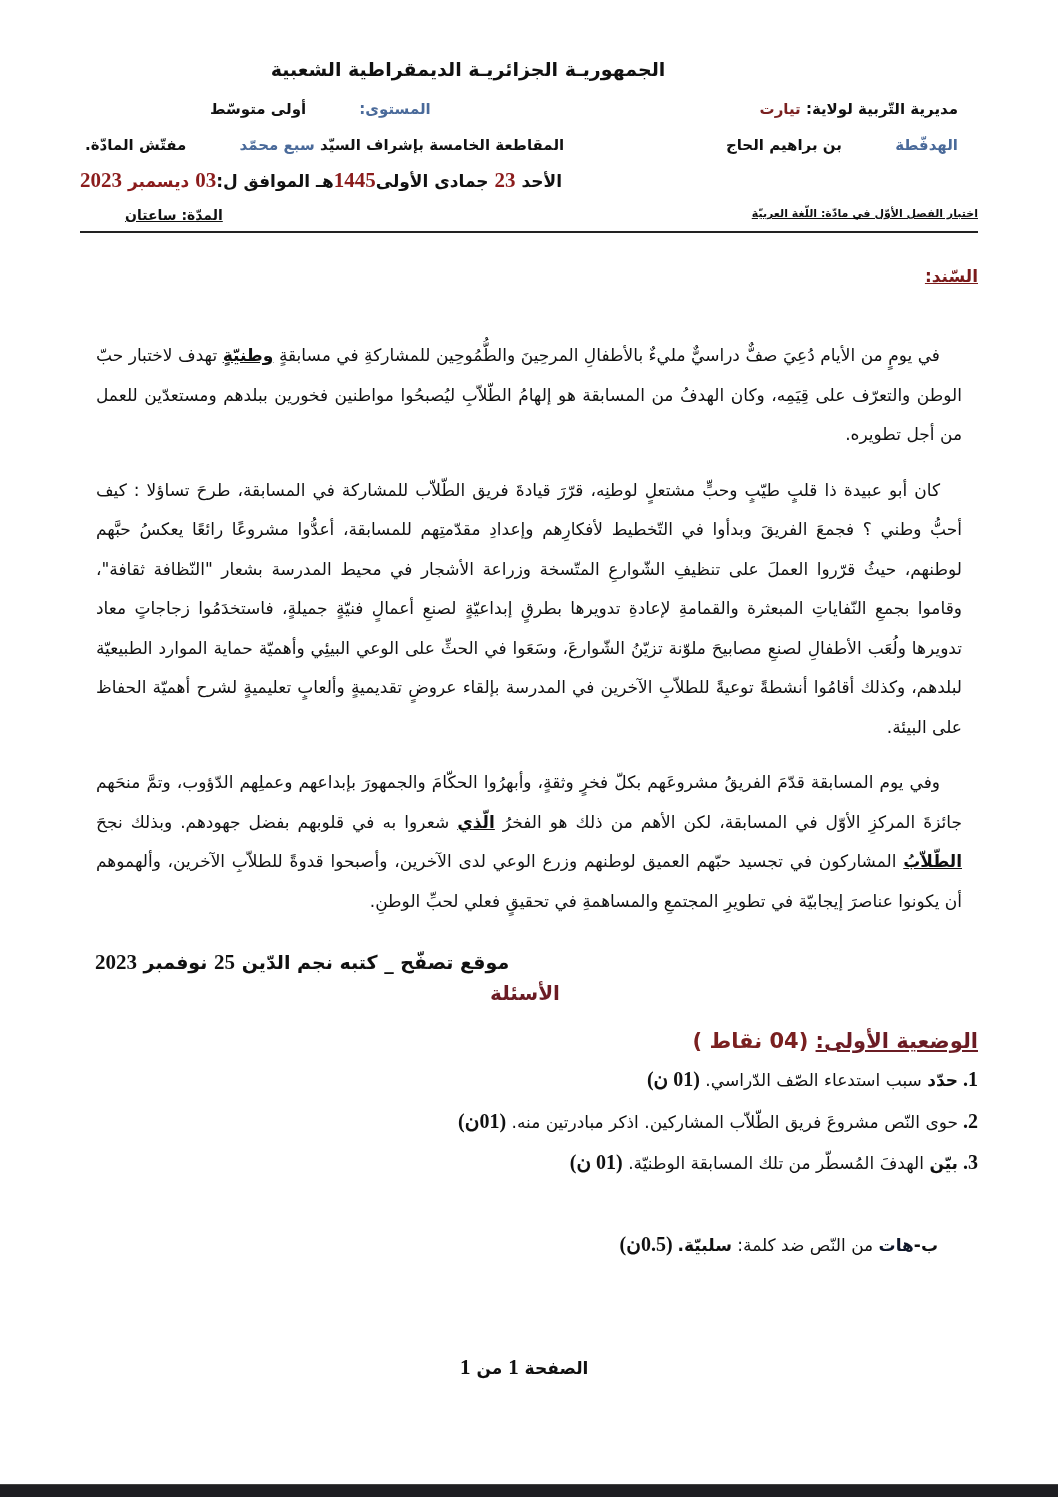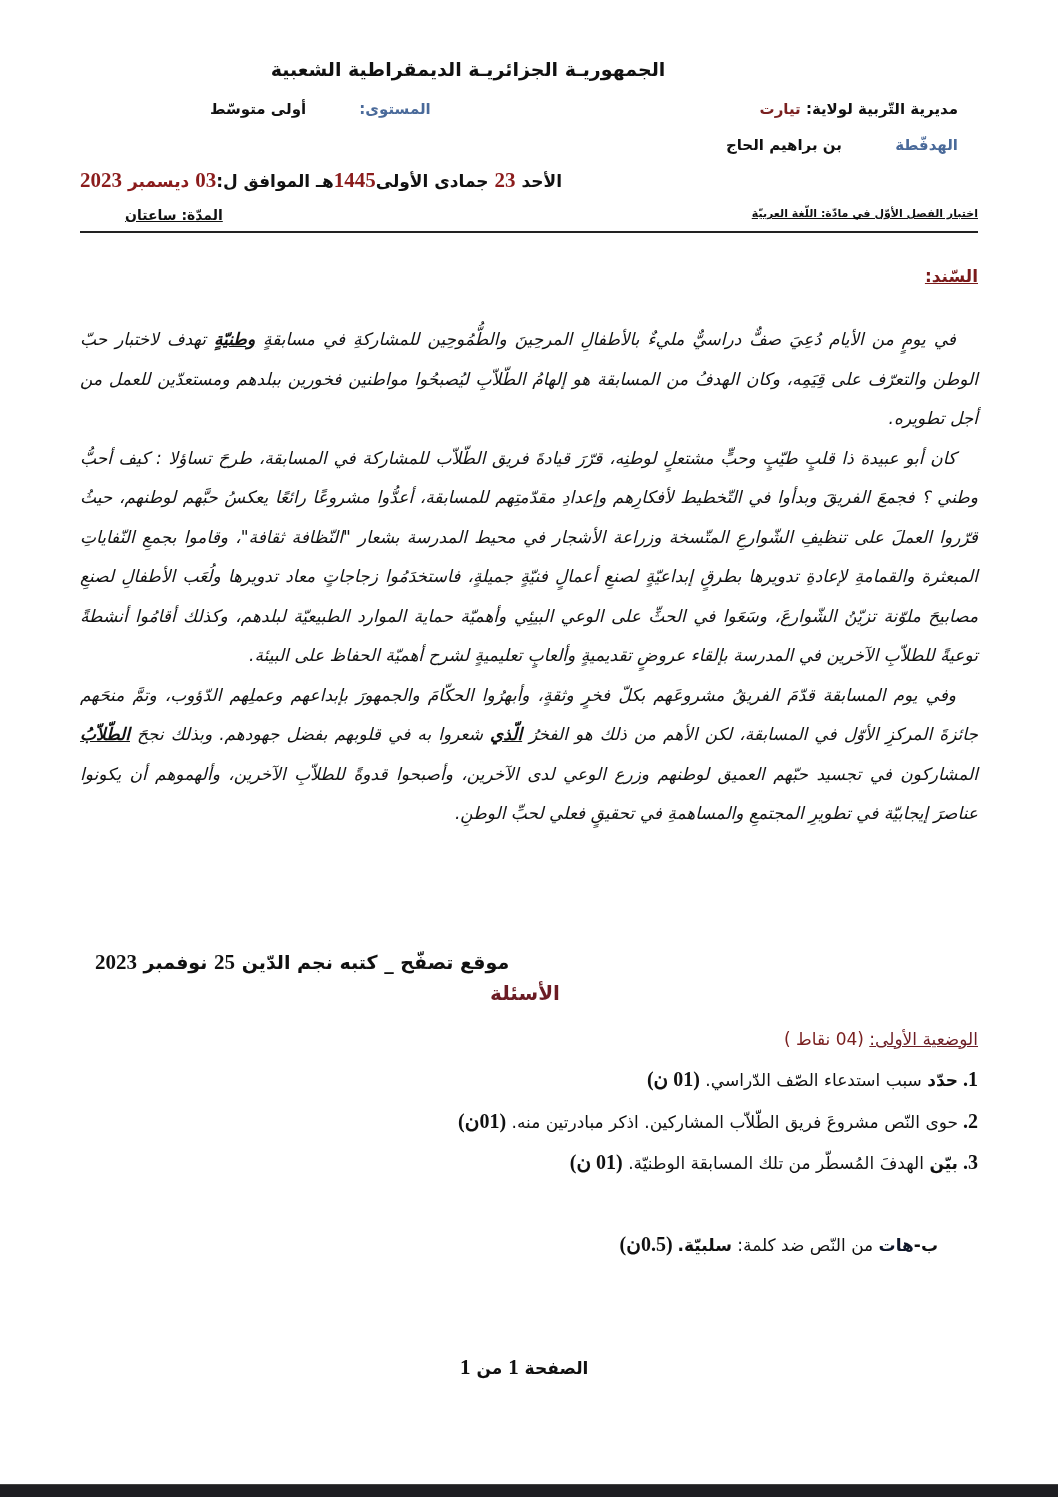--- a/index.html
+++ b/index.html
@@ -24,28 +24,28 @@
     #date { top: 168px; left: 80px; font-size: 17px; font-weight: bold; }
     #date .num { font-family: "Liberation Serif", serif; font-size: 21px; color: #8b1c1c; }
 
     #exam-line { position: absolute; top: 205px; left: 80px; width: 898px; height: 26px; border-bottom: 2px solid #222; }
     #exam-title { right: 0; top: 2px; font-size: 11px; font-weight: bold; text-decoration: underline; }
     #duration { left: 45px; top: 2px; font-size: 14px; font-weight: bold; text-decoration: underline; }
 
     #sanad { top: 266px; right: 80px; font-size: 17px; font-weight: bold; color: #7a1a1a; text-decoration: underline; }
 
     #text-body { position: absolute; top: 320px; left: 80px; width: 898px; font-size: 17px; line-height: 39.5px; text-align: justify; }
-    #text-body p { margin: 0; text-indent: 22px; font-style: italic; }
+    #text-body p { margin: 16px; text-indent: 22px; }
     #text-body .kw { font-weight: bold; text-decoration: underline; }
 
     #source { top: 938px; left: 95px; font-size: 19px; font-weight: bold; margin-top: 12px; }
     #source .num { font-family: "Liberation Serif", serif; font-size: 21px; }
     #questions-title { top: 981px; left: 490px; font-size: 20px; font-weight: bold; color: #6b1c24; }
 
-    #situation { top: 1029px; right: 80px; font-size: 17px; font-weight: normal; text-align: center; }
+    #situation { top: 1029px; right: 80px; font-size: 21px; font-weight: bold; text-align: center; }
     #situation .lbl { color: #6b1c24; text-decoration: underline; }
     .q { font-size: 17px; font-weight: bold; }
     .q .n { font-family: "Liberation Serif", serif; font-size: 20px; }
     .q .thin { font-weight: normal; }
     #q1 { top: 1067px; right: 80px; }
     #q2 { top: 1109px; right: 80px; }
     #q3 { top: 1150px; right: 80px; }
     #q4a { top: 1190px; right: 80px; }
     #q4b { top: 1232px; right: 120px; }
 
@@ -66,20 +66,23 @@
   </div>
 
   <div id="school" class="abs rtl">
     <span class="blue">الهدفّطة</span><span> بن براهيم الحاج</span>
   </div>
 
   <div id="level" class="abs rtl">
     <span class="blue">المستوى: </span><span>أولى متوسّط</span>
   </div>
 
+  <div id="district" class="abs rtl">
+    <span>المقاطعة الخامسة بإشراف السيّد </span><span class="blue">سبع محمّد</span><span> مفتّش المادّة.</span>
+  </div>
 
   <div id="date" class="abs rtl">
     <span>الأحد </span><span class="num">23</span><span> جمادى الأولى</span><span class="num">1445</span><span>هـ الموافق ل:</span><span class="num">03</span><span class="maroon"> ديسمبر </span><span class="num">2023</span>
   </div>
 
   <div id="exam-line" class="rtl">
     <span id="exam-title" class="abs">اختبار الفصل الأوّل في مادّة: اللّغة العربيّة</span>
     <span id="duration" class="abs">المدّة: ساعتان</span>
   </div>
 

